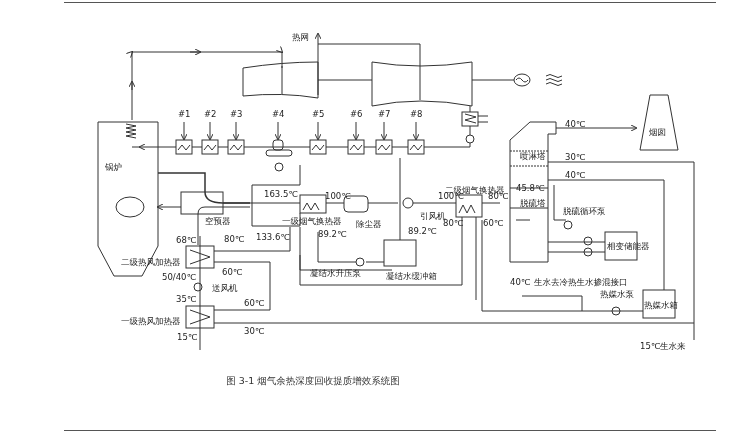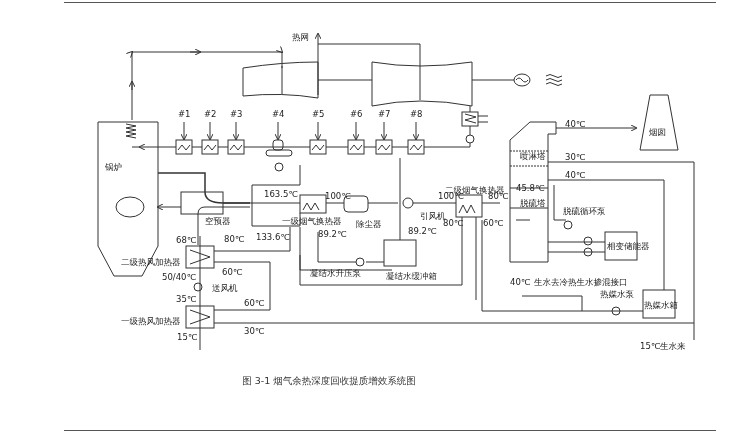--- a/index.html
+++ b/index.html
@@ -2,21 +2,21 @@
 <html><head>
 <meta charset="utf-8">
 <style>
   html,body{margin:0;padding:0;background:#fff;}
   body{width:729px;height:433px;position:relative;overflow:hidden;font-family:"DejaVu Sans",sans-serif;}
   .rule{position:absolute;left:64px;width:652px;height:1px;background:#555;}
   #diagram{position:absolute;left:0;top:0;}
   svg text{font-family:"DejaVu Sans",sans-serif;fill:#222;}
   .lbl{font-size:8.5px;}
   .tmp{font-size:8.5px;}
-  .caption{position:absolute;left:16px;width:626px;top:375px;text-align:center;font-size:9.5px;color:#333;}
+  .caption{position:absolute;left:0;width:626px;top:375px;text-align:center;font-size:9.5px;color:#333;}
 </style>
 </head>
 <body>
 
 <div class="rule" style="top:2px;"></div>
 <div class="rule" style="top:430px;"></div>
 
 <svg id="diagram" width="729" height="433" viewBox="0 0 729 433">
   <defs>
     <marker id="arr" markerWidth="6" markerHeight="6" refX="5" refY="3" orient="auto">

